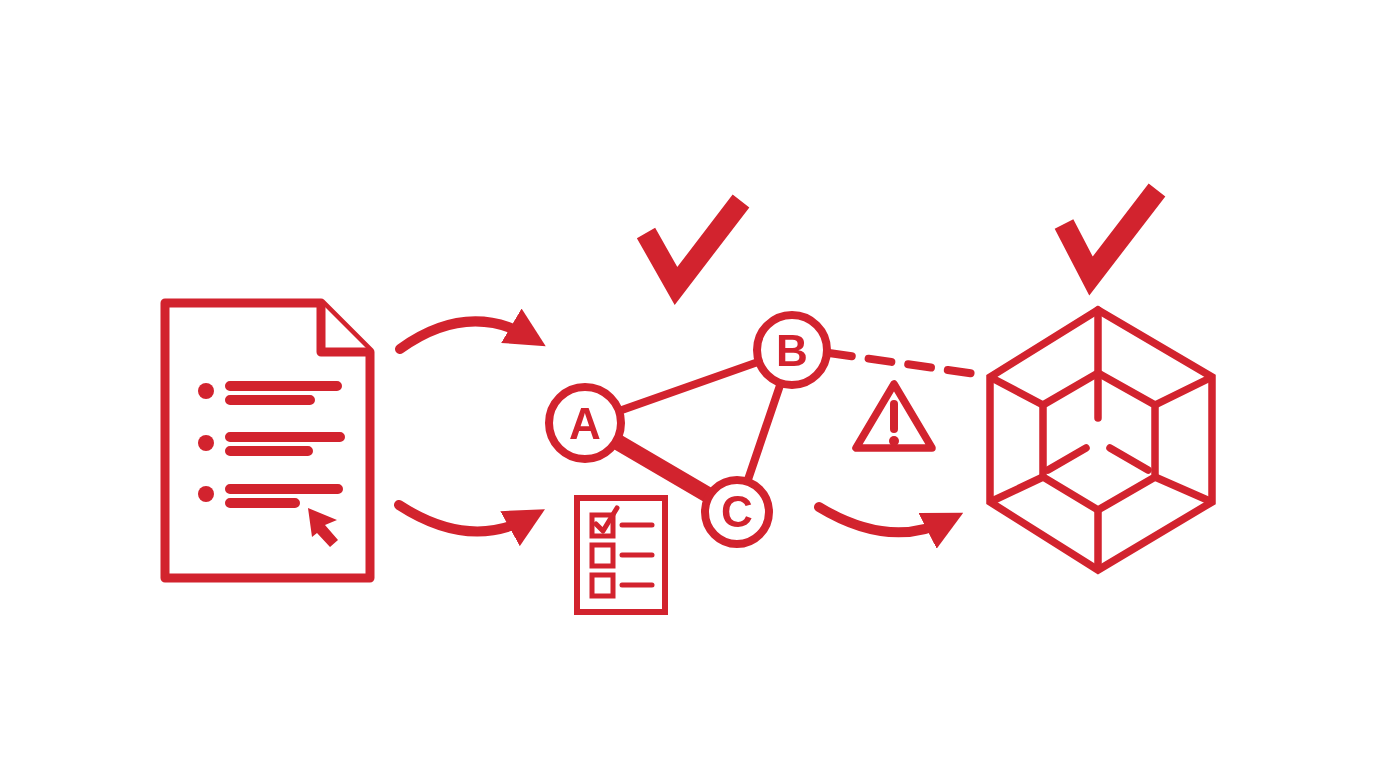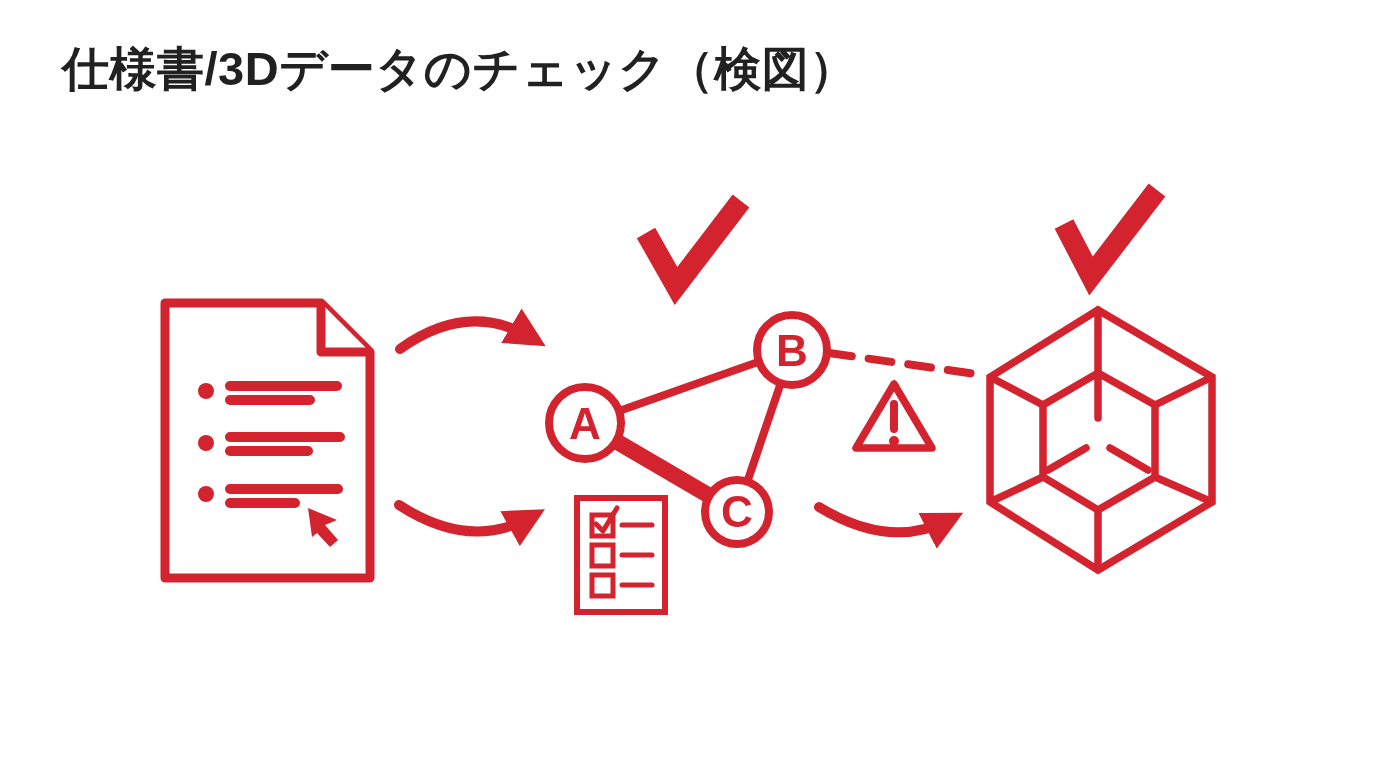--- a/index.html
+++ b/index.html
@@ -37,21 +37,20 @@
     font-family:"Liberation Sans",sans-serif;
     font-size:44px;font-weight:700;
     text-anchor:middle;
   }
 </style>
 </head>
 <body>
 
 <div class="stage">
 
-  <h1 class="page-title">仕様書/3Dデータのチェック（検図）</h1>
 
   <svg class="diagram" viewBox="0 0 1376 768">
     <defs>
       <marker id="ah" viewBox="0 0 10 10" refX="6" refY="5" markerWidth="4" markerHeight="4" orient="auto">
         <path d="M0 0 L10 5 L0 10 Z" fill="#D2232E"></path>
       </marker>
     </defs>
 
     <g>
       <path class="stroke w9 roundjoin wfill" d="M165 303 H321 L370 352 V578 H165 Z"></path>

